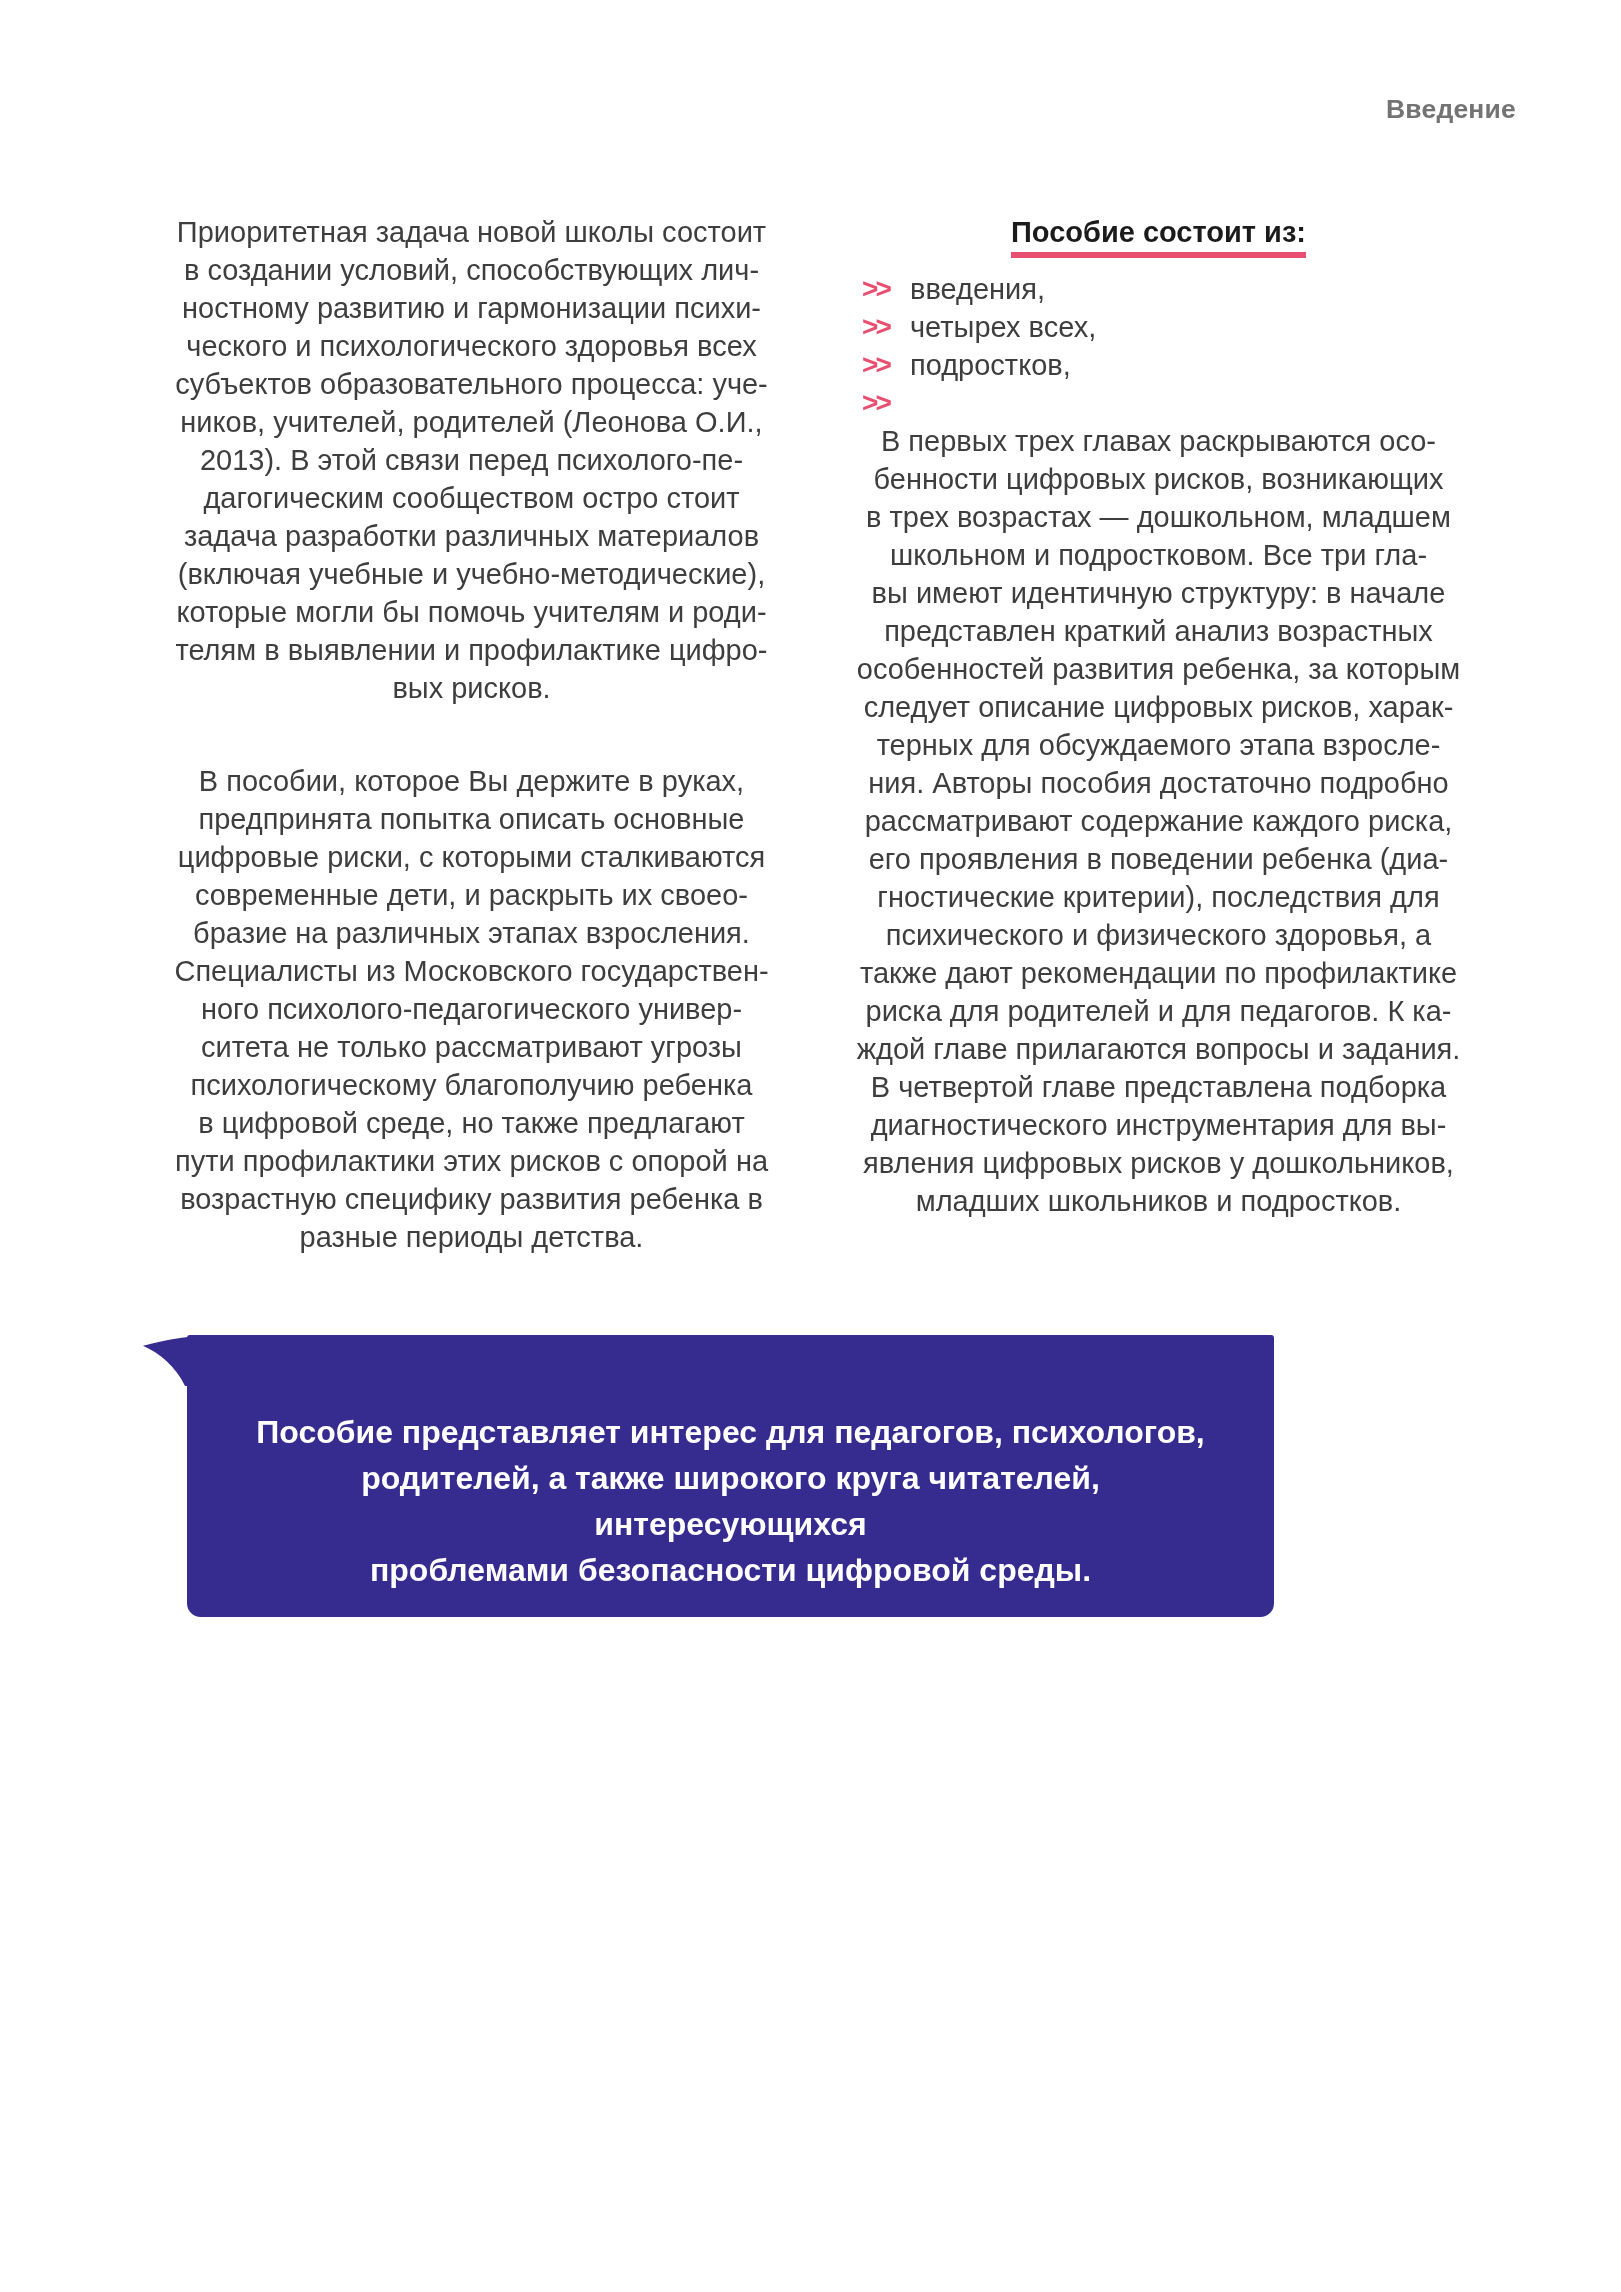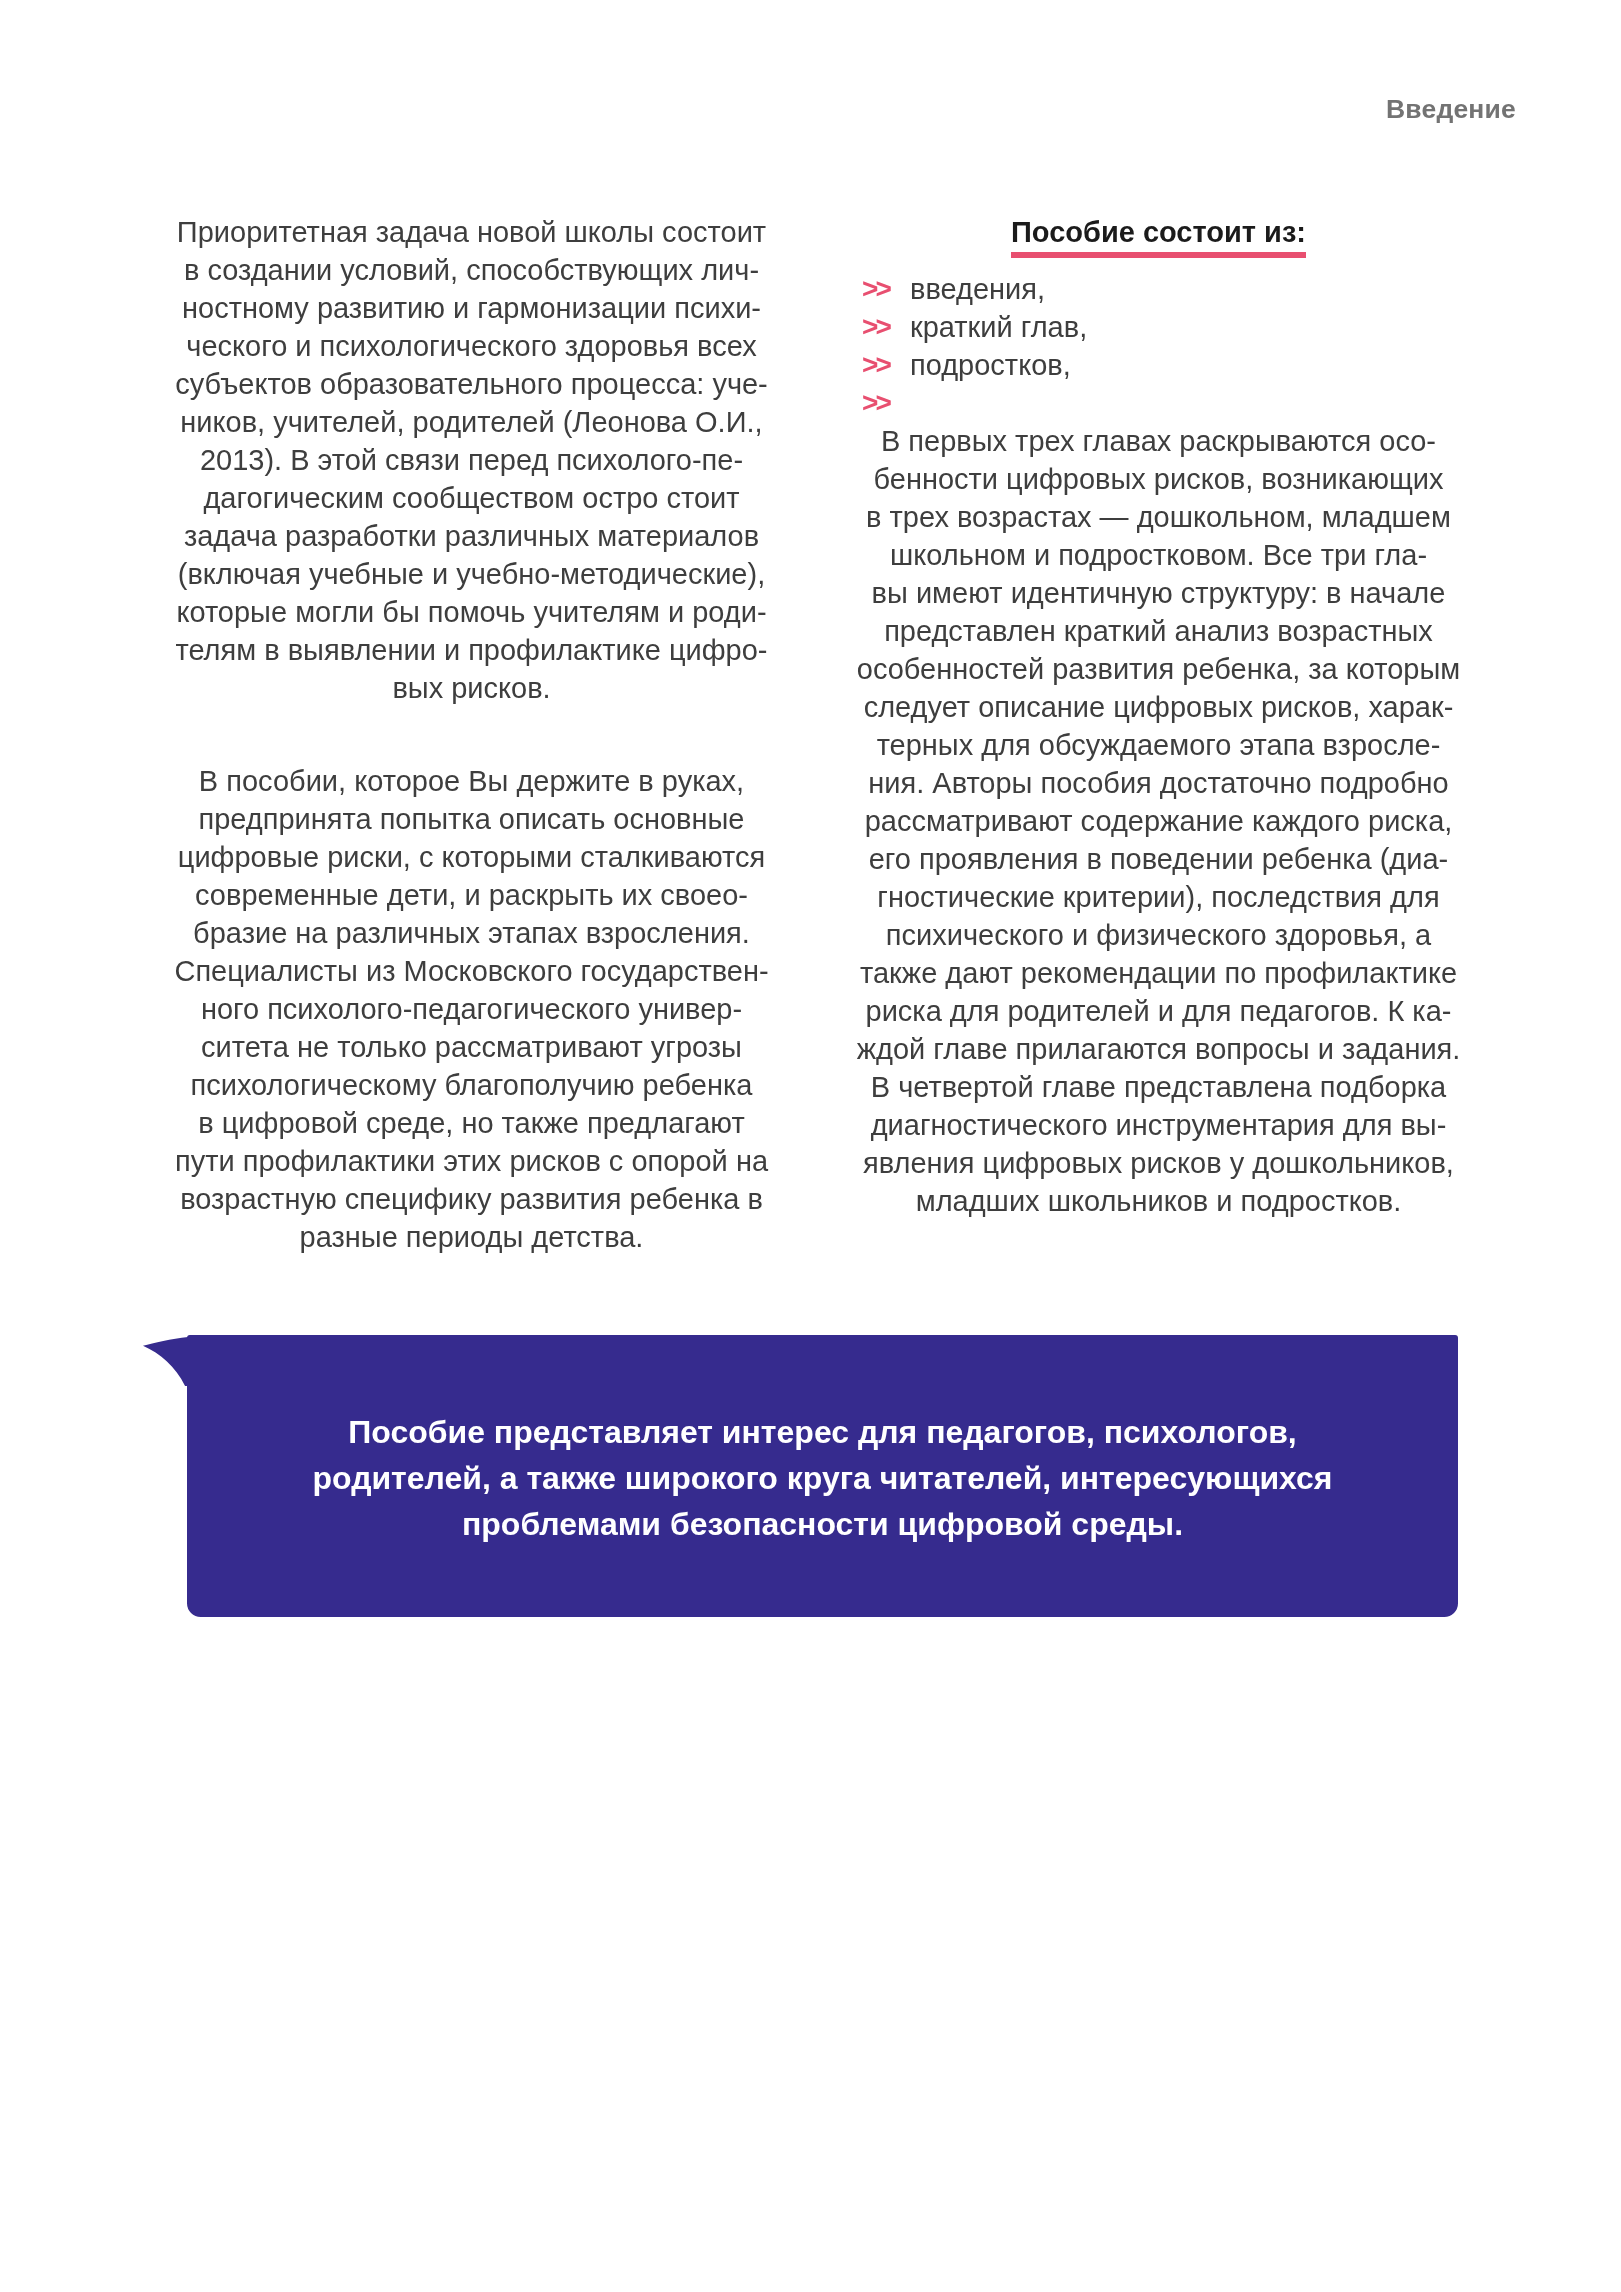--- a/index.html
+++ b/index.html
@@ -59,21 +59,21 @@
     flex: 0 0 69px;
     color: var(--accent);
     font-weight: 800;
     letter-spacing: -2.9px;
     font-size: 28px;
   }
   .col-right .body-par { }
   .callout {
     position: absolute;
     left: 187px; top: 1335px;
-    width: 1271px; height: 282px;
+    width: 1087px; height: 282px;
     background: var(--purple);
     border-radius: 2.9px 2.9px 13.7px 13.7px;
     box-sizing: border-box;
   }
   .callout-text {
     margin: 0;
     padding: 74px 69px 0 69px;
     text-align: center;
     color: #ffffff;
     font-size: 32px;
@@ -124,21 +124,21 @@
 <div class="col col-right">
   <h2 class="section-heading">Пособие состоит из:</h2>
 
   <ul class="composition-list">
     <li>
       <span class="chevrons">&gt;&gt;</span>
       <span>введения,</span>
     </li>
     <li>
       <span class="chevrons">&gt;&gt;</span>
-      <span>краткий глав,</span>
+      <span>четырех всех,</span>
     </li>
     <li>
       <span class="chevrons">&gt;&gt;</span>
       <span>подростков,</span>
     </li>
     <li>
       <span class="chevrons">&gt;&gt;</span>
     </li>
   </ul>
 

